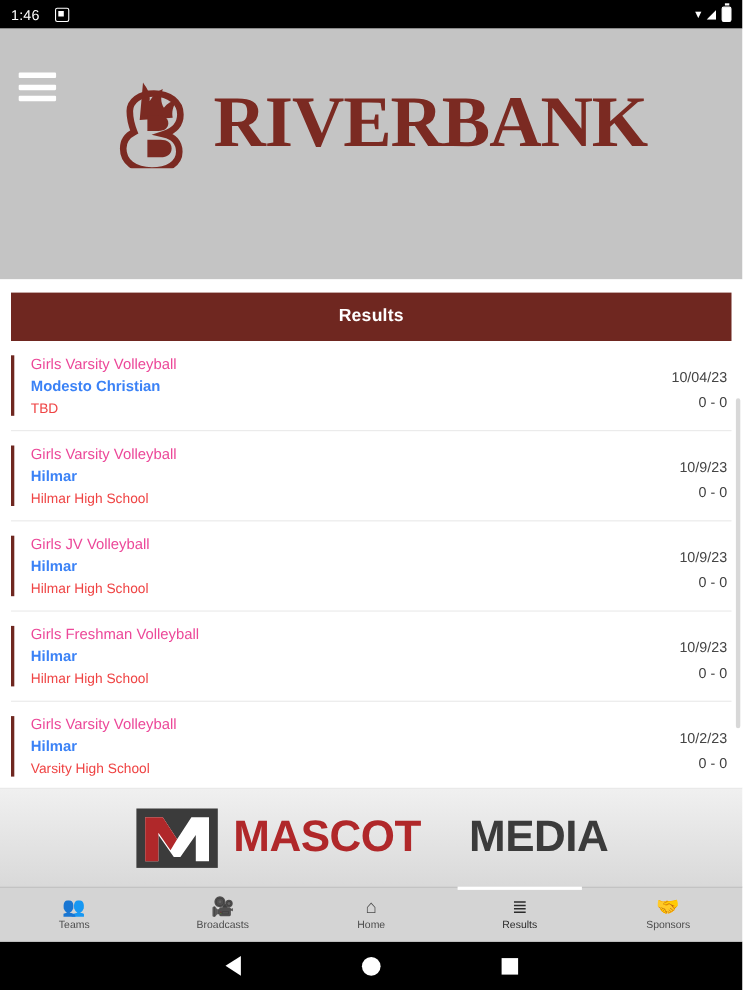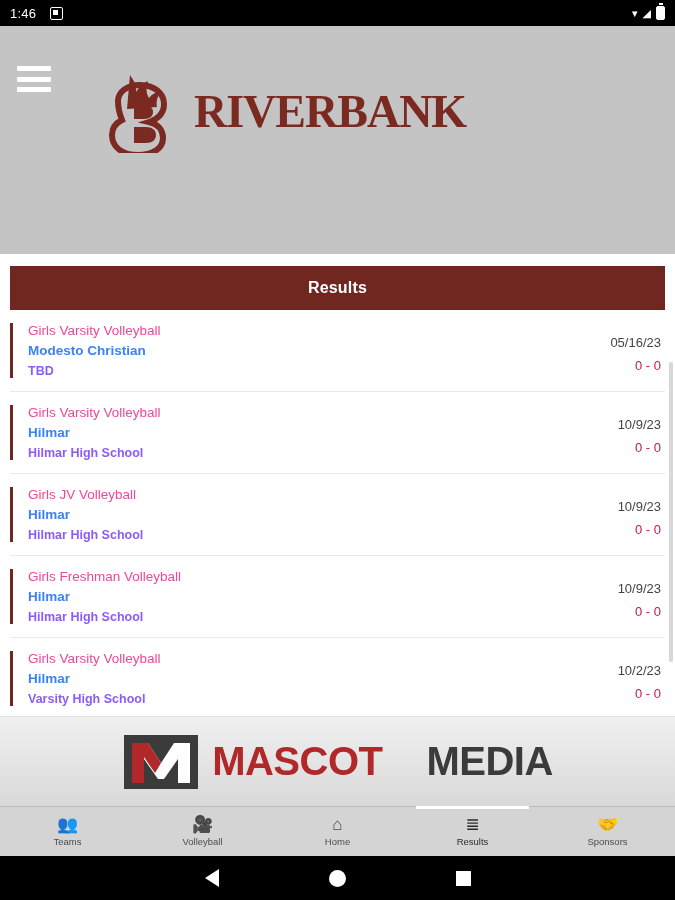--- a/index.html
+++ b/index.html
@@ -78,21 +78,21 @@
     display: flex;
     align-items: center;
     gap: 14px;
   }
   .mascot {
     width: 80px; height: 82px;
     position: relative;
   }
   .mascot svg { display:block; }
   .school-name {
-    font-size: 46px;
+    font-size: 66px;
     line-height: 1;
     font-weight: bold;
     color: #7b2a22;
     letter-spacing: -1px;
     font-family: "Liberation Serif", serif;
     white-space: nowrap;
   }
 
   
   .content {
@@ -142,36 +142,35 @@
     margin-bottom: 5px;
   }
   .opponent {
     font-size: 13.5px;
     font-weight: bold;
     color: #3b82f6;
     margin-bottom: 6px;
   }
   .venue {
     font-size: 12.5px;
-    color: #8b5cf6;
-    font-weight: bold;
+    color: #ef4444;
   }
   .game-right {
     text-align: right;
     padding-top: 12px;
     min-width: 78px;
   }
   .gdate {
     font-size: 13px;
     color: #444444;
     margin-bottom: 8px;
   }
   .gscore {
     font-size: 13px;
-    color: #be185d;
+    color: #404040;
   }
 
   
   .sponsor {
     height: 90px;
     background: linear-gradient(#f0f0f0, #d9d9d9);
     display: flex;
     align-items: center;
     justify-content: center;
     gap: 12px;
@@ -288,21 +287,21 @@
       <div class="scrollbar"></div>
 
       <div class="game-row">
         <div class="accent-bar"></div>
         <div class="game-main">
           <div class="sport">Girls Varsity Volleyball</div>
           <div class="opponent">Modesto Christian</div>
           <div class="venue">TBD</div>
         </div>
         <div class="game-right">
-          <div class="gdate">05/16/23</div>
+          <div class="gdate">10/04/23</div>
           <div class="gscore">0 - 0</div>
         </div>
       </div>
 
       <div class="game-row">
         <div class="accent-bar"></div>
         <div class="game-main">
           <div class="sport">Girls Varsity Volleyball</div>
           <div class="opponent">Hilmar</div>
           <div class="venue">Hilmar High School</div>
@@ -367,21 +366,21 @@
     </div>
   </div>
 
   <div class="tabbar">
     <div class="tab">
       <span class="glyph">👥</span>
       <span class="tlabel">Teams</span>
     </div>
     <div class="tab">
       <span class="glyph">🎥</span>
-      <span class="tlabel">Volleyball</span>
+      <span class="tlabel">Broadcasts</span>
     </div>
     <div class="tab">
       <span class="glyph">⌂</span>
       <span class="tlabel">Home</span>
     </div>
     <div class="tab active">
       <span class="glyph">≣</span>
       <span class="tlabel">Results</span>
     </div>
     <div class="tab">

